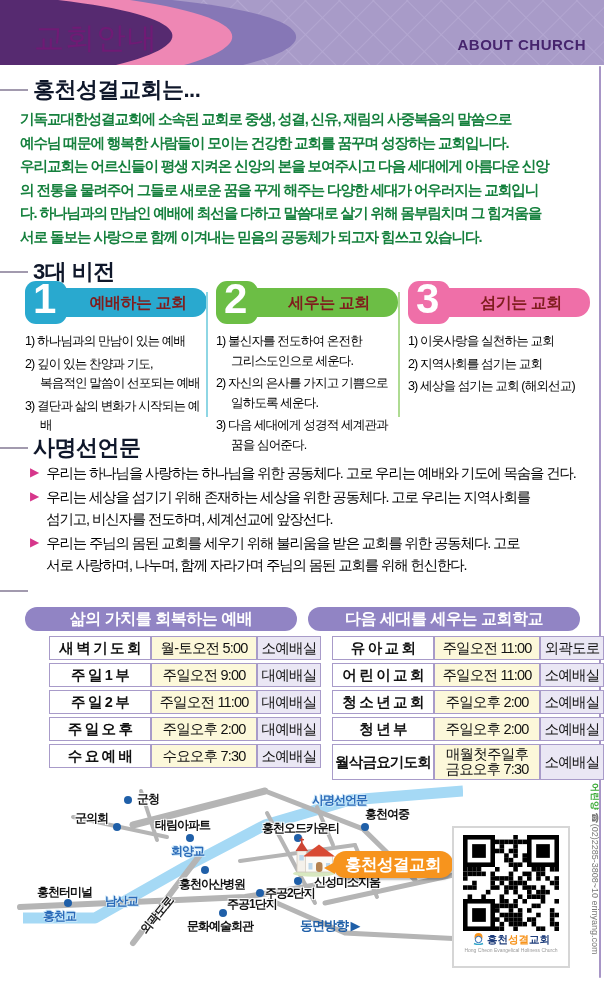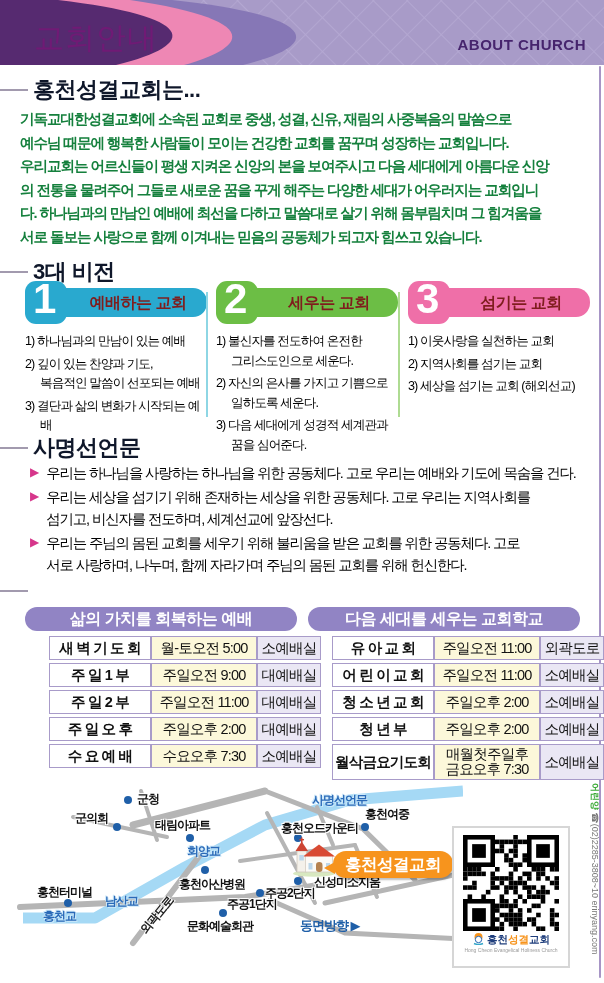--- a/index.html
+++ b/index.html
@@ -281,26 +281,26 @@
 
     <div class="mlabel" style="left:122px;top:6px">군청</div>
     <div class="mlabel" style="left:60px;top:25px">군의회</div>
     <div class="mlabel" style="left:140px;top:32px">태림아파트</div>
     <div class="mlabel" style="left:22px;top:99px">홍천터미널</div>
     <div class="mlabel" style="left:164px;top:91px">홍천아산병원</div>
     <div class="mlabel" style="left:172px;top:133px">문화예술회관</div>
     <div class="mlabel" style="left:212px;top:111px">주공1단지</div>
     <div class="mlabel" style="left:250px;top:100px">주공2단지</div>
     <div class="mlabel" style="left:299px;top:89px">신성미소지움</div>
-    <div class="mlabel" style="left:266px;top:35px">홍천오드카운티</div>
+    <div class="mlabel" style="left:247px;top:35px">홍천오드카운티</div>
     <div class="mlabel" style="left:350px;top:21px">홍천여중</div>
 
     <div class="mbridge" style="left:28px;top:123px">홍천교</div>
     <div class="mbridge" style="left:90px;top:108px">남산교</div>
-    <div class="mbridge" style="left:172px;top:58px">회양교</div>
+    <div class="mbridge" style="left:156px;top:58px">회양교</div>
     <div class="mbridge" style="left:297px;top:7px">사명선언문</div>
 
     <div class="mroad" style="left:120px;top:122px">외곽도로</div>
     <div class="mdir" style="left:285px;top:132px">동면방향 ▶</div>
 
     <div class="church">
       <svg width="46" height="40" viewBox="0 0 46 40">
         <ellipse cx="23" cy="36.5" rx="21" ry="3.2" fill="#d8e8c0"></ellipse>
         <rect x="6" y="14" width="9.5" height="21" fill="#f4f1ea" stroke="#cfc8bc" stroke-width=".8"></rect>
         <polygon points="4.5,14 10.7,4.5 17,14" fill="#cc4433"></polygon>

